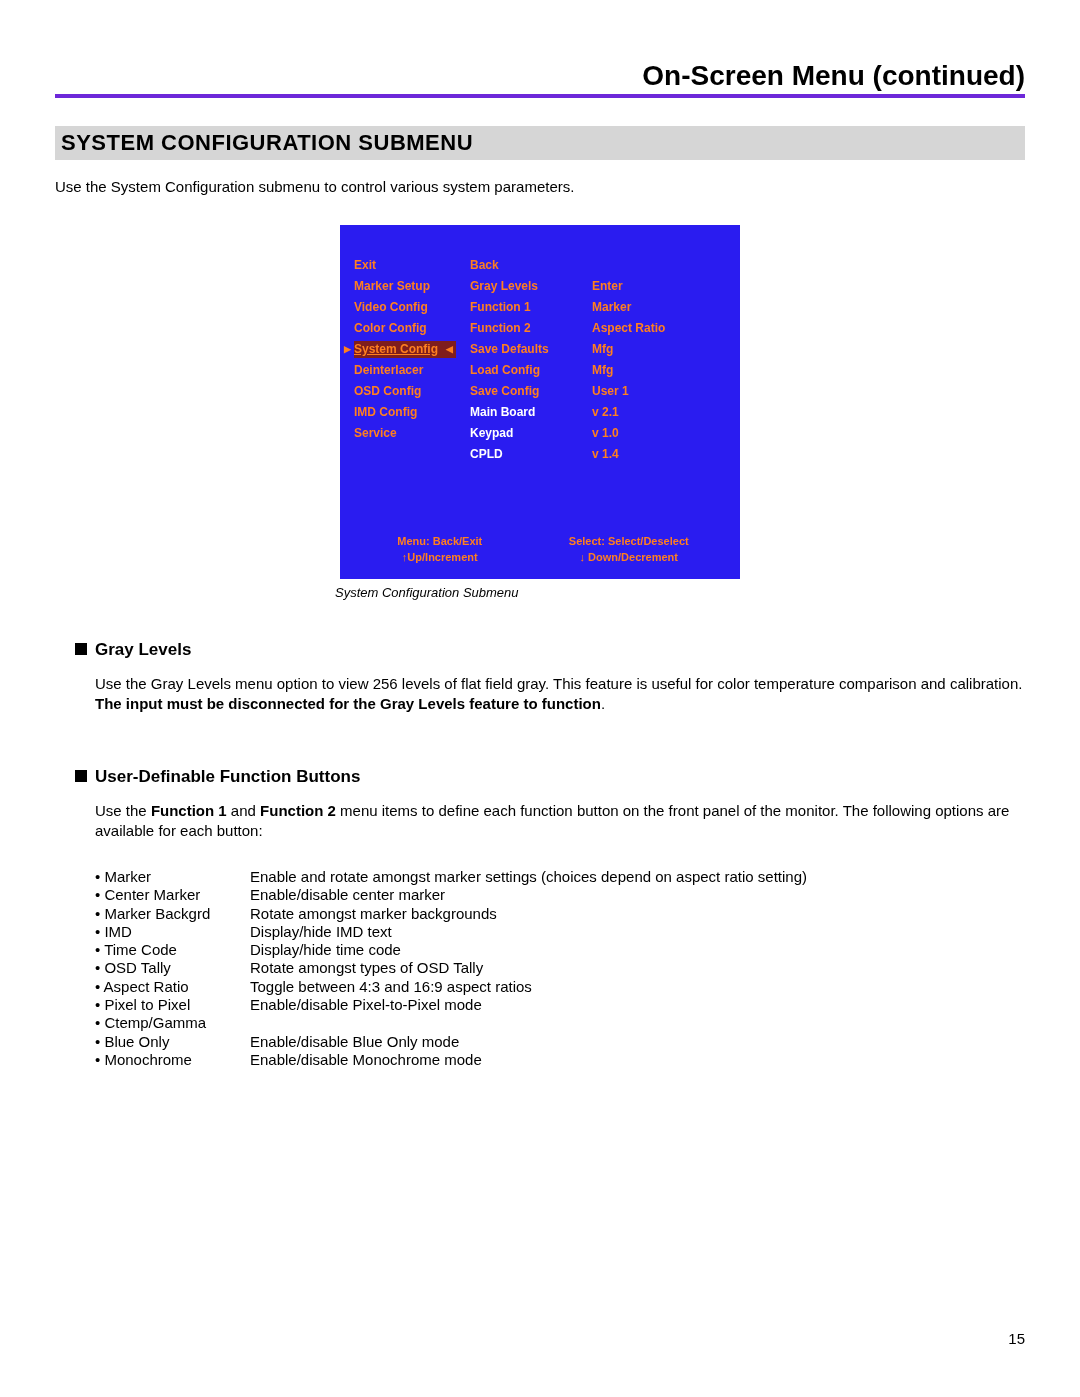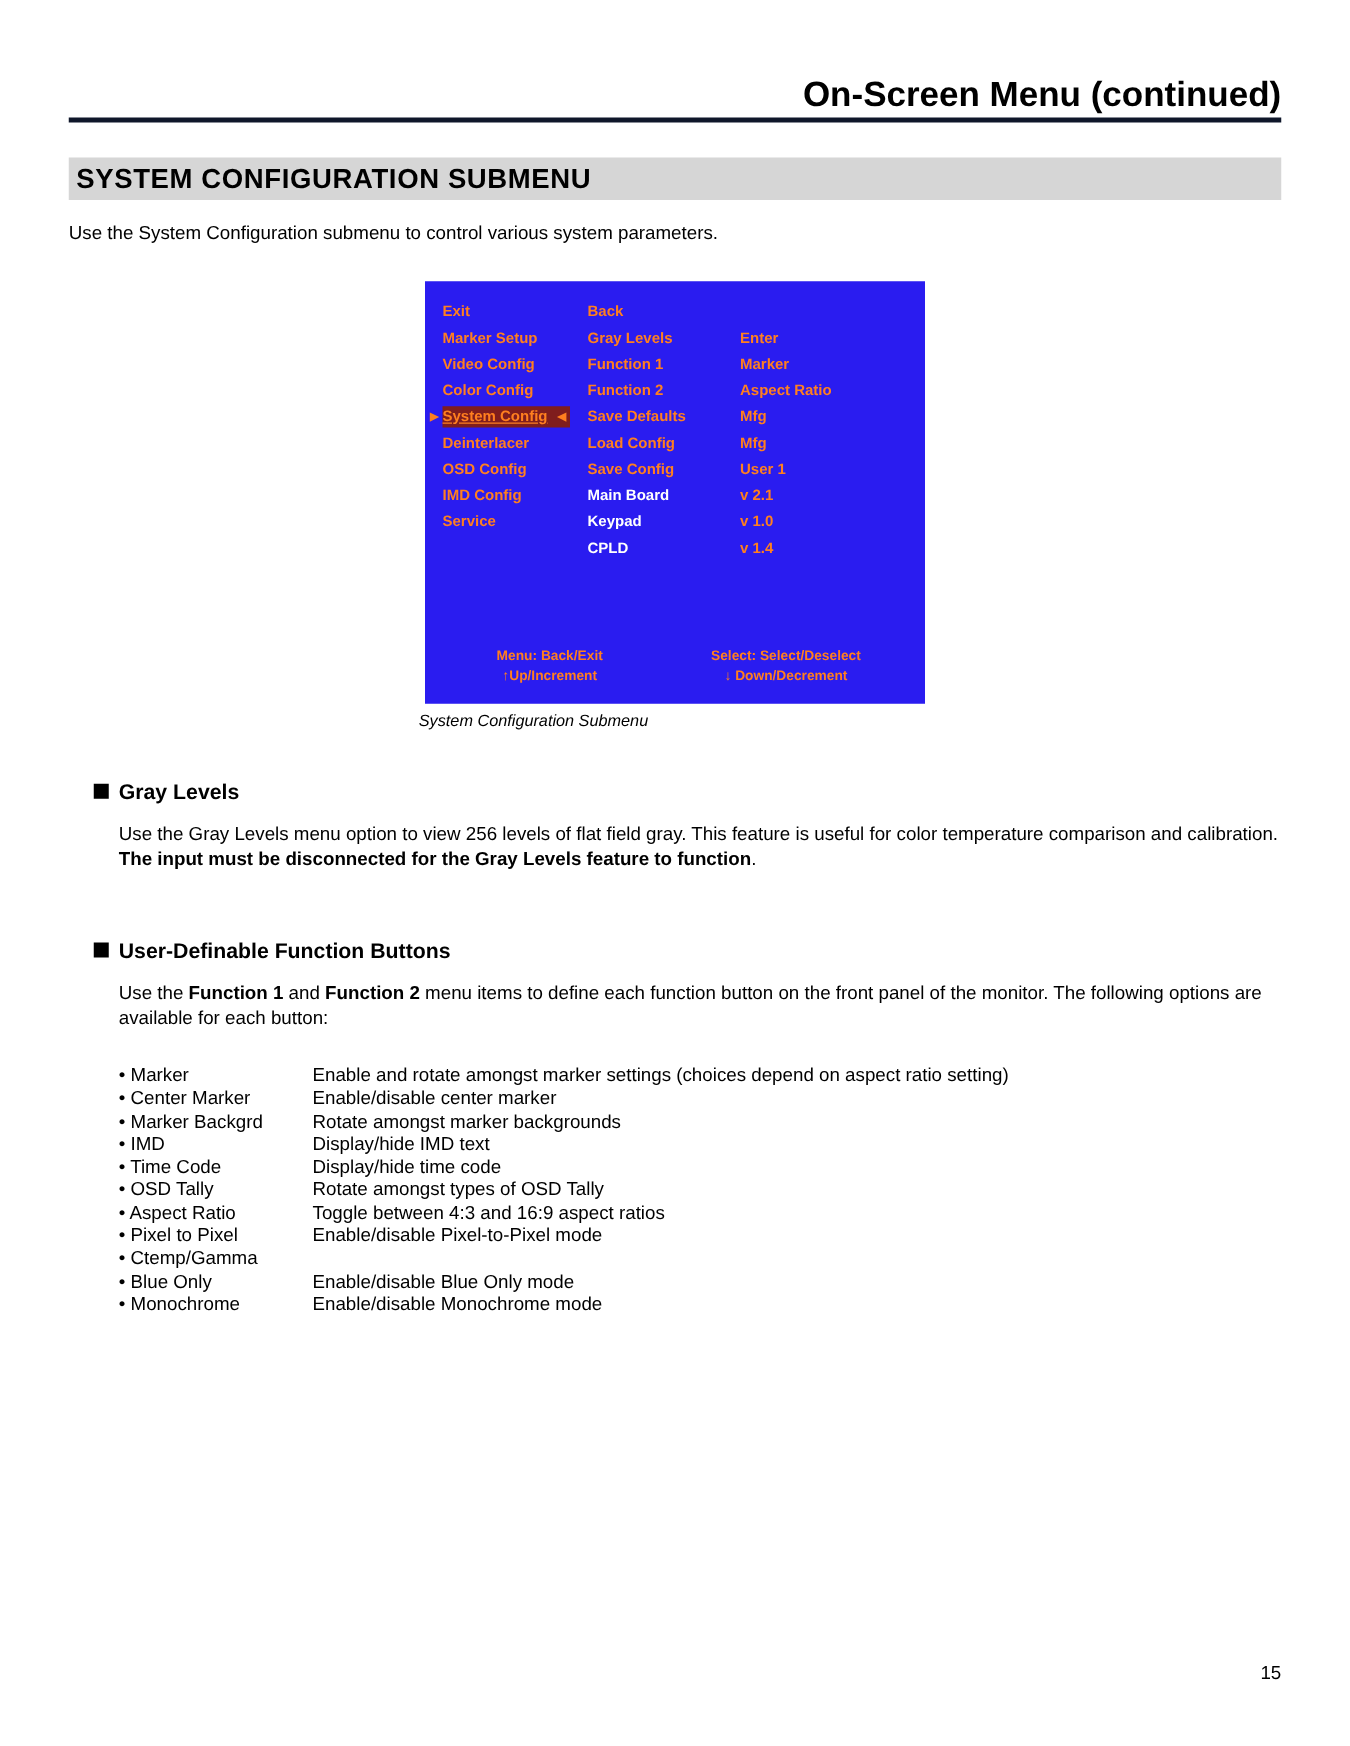--- a/index.html
+++ b/index.html
@@ -8,21 +8,21 @@
     background: #fff;
     width: 1080px;
     height: 1397px;
     position: relative;
     padding: 60px 55px 0 55px;
   }
   .header-title {
     text-align: right;
     font-size: 28px;
     font-weight: bold;
-    border-bottom: 4px solid #0f172a;
+    border-bottom: 4px solid #6d28d9;
     padding-bottom: 2px;
     margin-bottom: 28px;
   }
   .section-bar {
     background: #d6d6d6;
     font-size: 22px;
     font-weight: bold;
     padding: 4px 6px;
     margin-bottom: 18px;
     letter-spacing: 0.5px;
@@ -36,21 +36,21 @@
     margin-bottom: 4px;
   }
   .osd-panel {
     display: inline-block;
     width: 400px;
     background: #2a1cf0;
     color: #ff7f1f;
     font-family: Verdana, Arial, sans-serif;
     font-size: 12px;
     font-weight: bold;
-    padding: 16px 8px 14px 14px;
+    padding: 32px 8px 14px 14px;
     text-align: left;
   }
   .osd-cols { display: flex; gap: 14px; }
   .osd-col { display: flex; flex-direction: column; gap: 4px; }
   .osd-col .row { height: 17px; line-height: 17px; white-space: nowrap; }
   .col1 { width: 102px; }
   .col2 { width: 108px; }
   .col3 { flex: 1; }
   .dim { color: #ffffff; }
   .selected { background: #7f1d1d; position: relative; }

